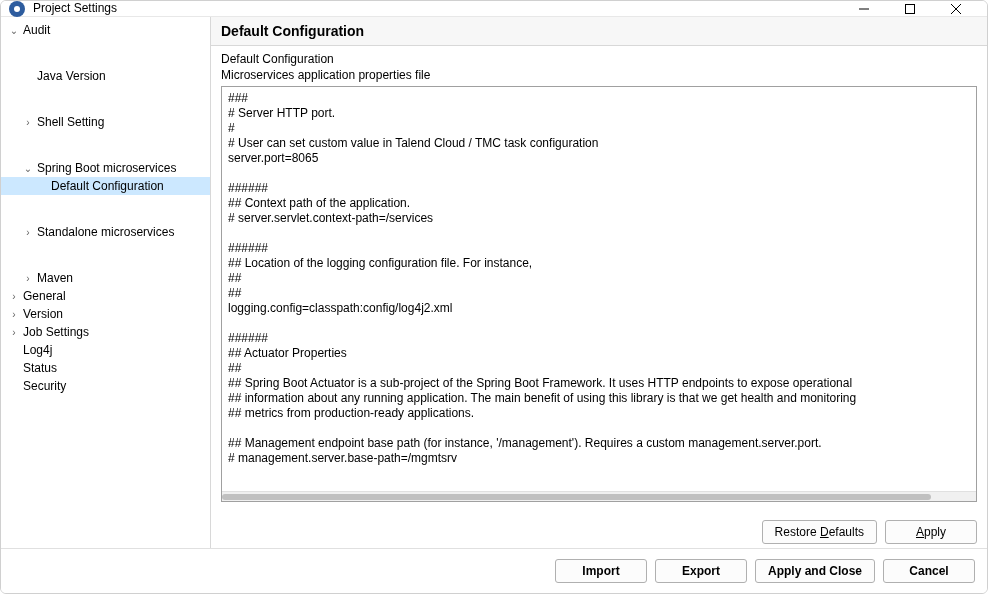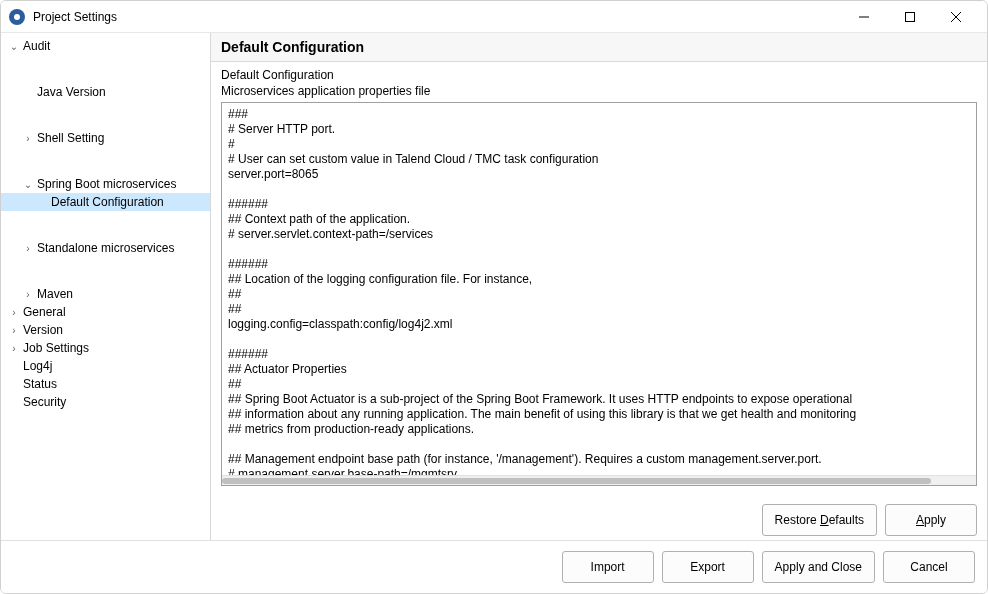--- a/index.html
+++ b/index.html
@@ -14,23 +14,22 @@
       width: 988px;
       height: 594px;
       overflow: hidden;
       border: 1px solid #d0d0d0;
       border-radius: 6px;
       display: flex;
       flex-direction: column;
     }
     
     .titlebar {
-      height: 32px;
-      display: flex;
-      align-items: center;
+      height: 16px;
+      display: flex;
       padding: 0 8px;
       background: #ffffff;
       border-bottom: 1px solid #e8e8e8;
     }
     .titlebar-icon {
       width: 16px;
       height: 16px;
       background: #2d5c9e;
       border-radius: 50%;
       margin-right: 8px;
@@ -186,41 +185,42 @@
     .panel-actions {
       display: flex;
       justify-content: flex-end;
       gap: 8px;
       padding: 10px 10px 4px 10px;
     }
     .btn {
       border: 1px solid #b0b0b0;
       background: #fcfcfc;
       border-radius: 3px;
-      height: 32px;
+      height: 24px;
       min-width: 92px;
       padding: 0 12px;
       font-size: 12px;
       cursor: pointer;
       display: flex;
       align-items: center;
       justify-content: center;
     }
     .btn .u { text-decoration: underline; }
     
     .bottom-bar {
       border-top: 1px solid #e0e0e0;
       padding: 10px 12px;
       display: flex;
       justify-content: flex-end;
       gap: 8px;
       background: #fff;
     }
     .bottom-bar .btn {
       min-width: 92px;
+      font-weight: bold;
     }
   </style>
 </head>
 <body>
 
 <div class="titlebar">
   <div class="titlebar-icon"></div>
   <div class="titlebar-title">Project Settings</div>
   <div class="win-controls">
     <div class="win-btn">

